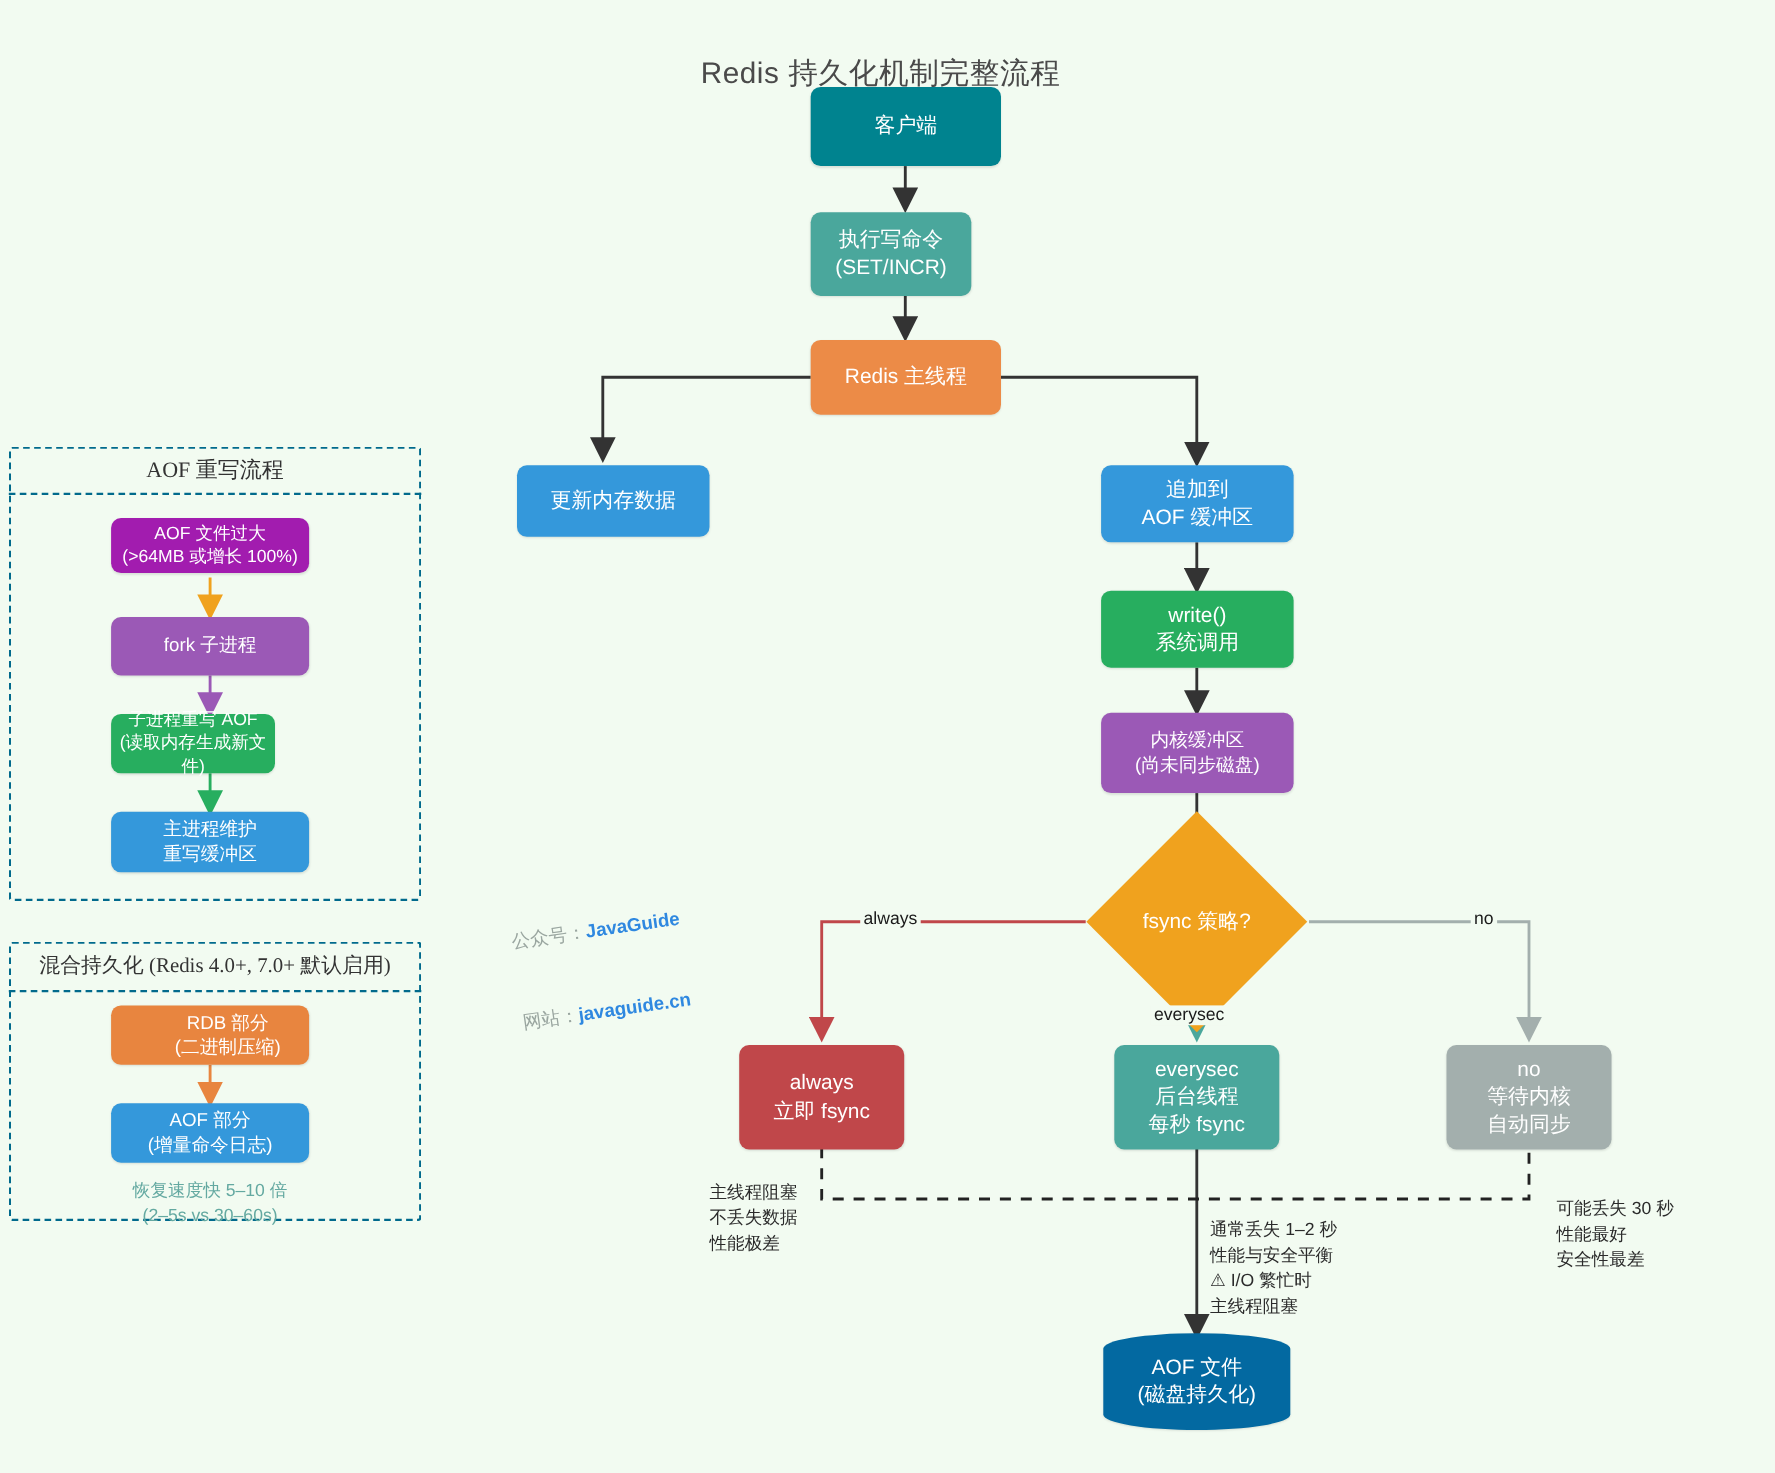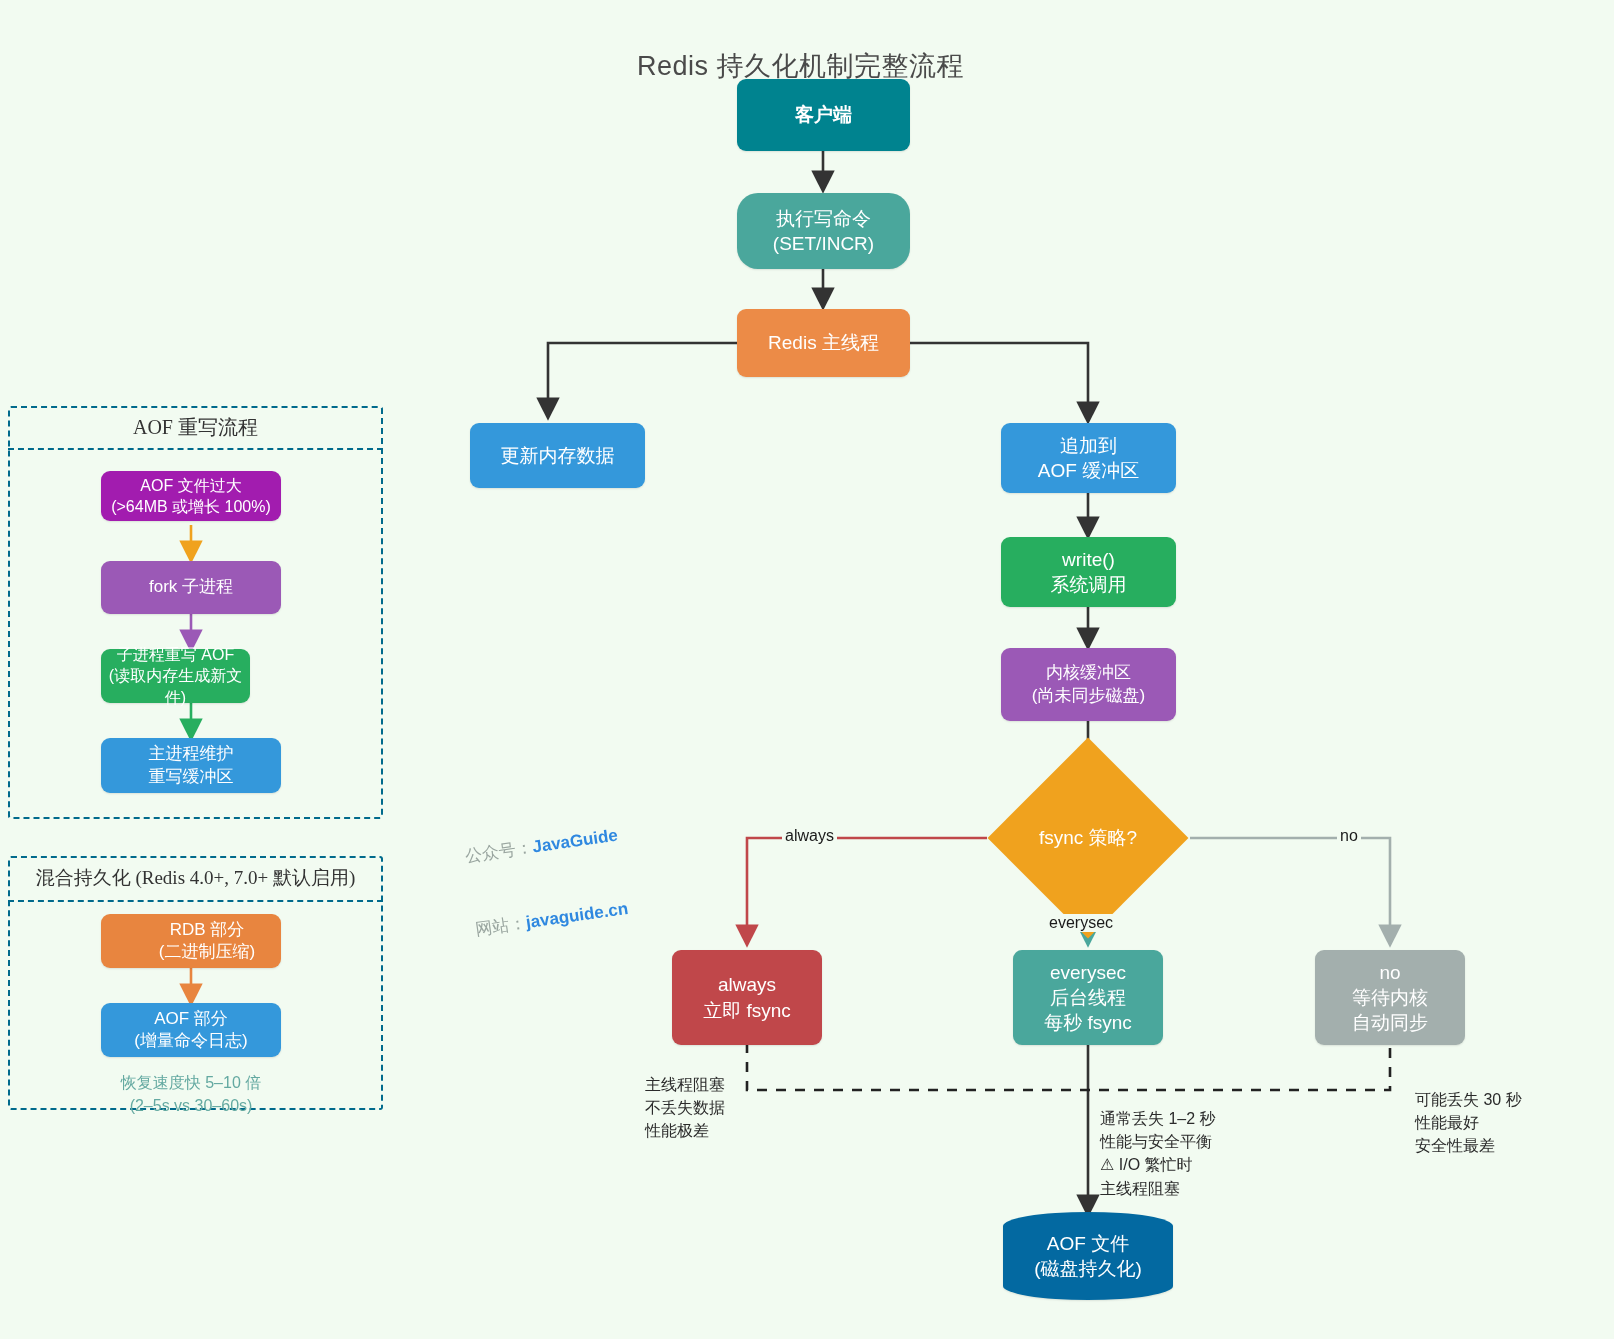--- a/index.html
+++ b/index.html
@@ -198,23 +198,23 @@
       <path d="M747,1043 L747,1090 L1390,1090 L1390,1043"></path>
     </g>
 
     <path d="M191,525 L191,556" stroke="#f0a21e" stroke-width="2.6" fill="none" marker-end="url(#ah-orange)"></path>
     <path d="M191,614 L191,645" stroke="#9b59b6" stroke-width="2.6" fill="none" marker-end="url(#ah-purple)"></path>
     <path d="M191,703 L191,734" stroke="#27ae5f" stroke-width="2.6" fill="none" marker-end="url(#ah-green)"></path>
 
     <path d="M191,968 L191,999" stroke="#e8853f" stroke-width="2.6" fill="none" marker-end="url(#ah-orange2)"></path>
   </svg>
 
-  <div class="node" style="left:737px; top:79px; width:173px; height:72px; background:#00838f;font-weight:bold;">客户端</div>
-
-  <div class="node" style="left:737px; top:193px; width:173px; height:76px; background:#4aa79c;border-radius:21px;">执行写命令
+  <div class="node" style="left:737px; top:79px; width:173px; height:72px; background:#00838f;">客户端</div>
+
+  <div class="node" style="left:737px; top:193px; width:146px; height:76px; background:#4aa79c;">执行写命令
 (SET/INCR)</div>
 
   <div class="node" style="left:737px; top:309px; width:173px; height:68px; background:#ec8b47;">Redis 主线程</div>
 
   <div class="node" style="left:470px; top:423px; width:175px; height:65px; background:#3498db;">更新内存数据</div>
 
   <div class="node" style="left:1001px; top:423px; width:175px; height:70px; background:#3498db;">追加到
 AOF 缓冲区</div>
 
   <div class="node" style="left:1001px; top:537px; width:175px; height:70px; background:#27ae5f;">write()

